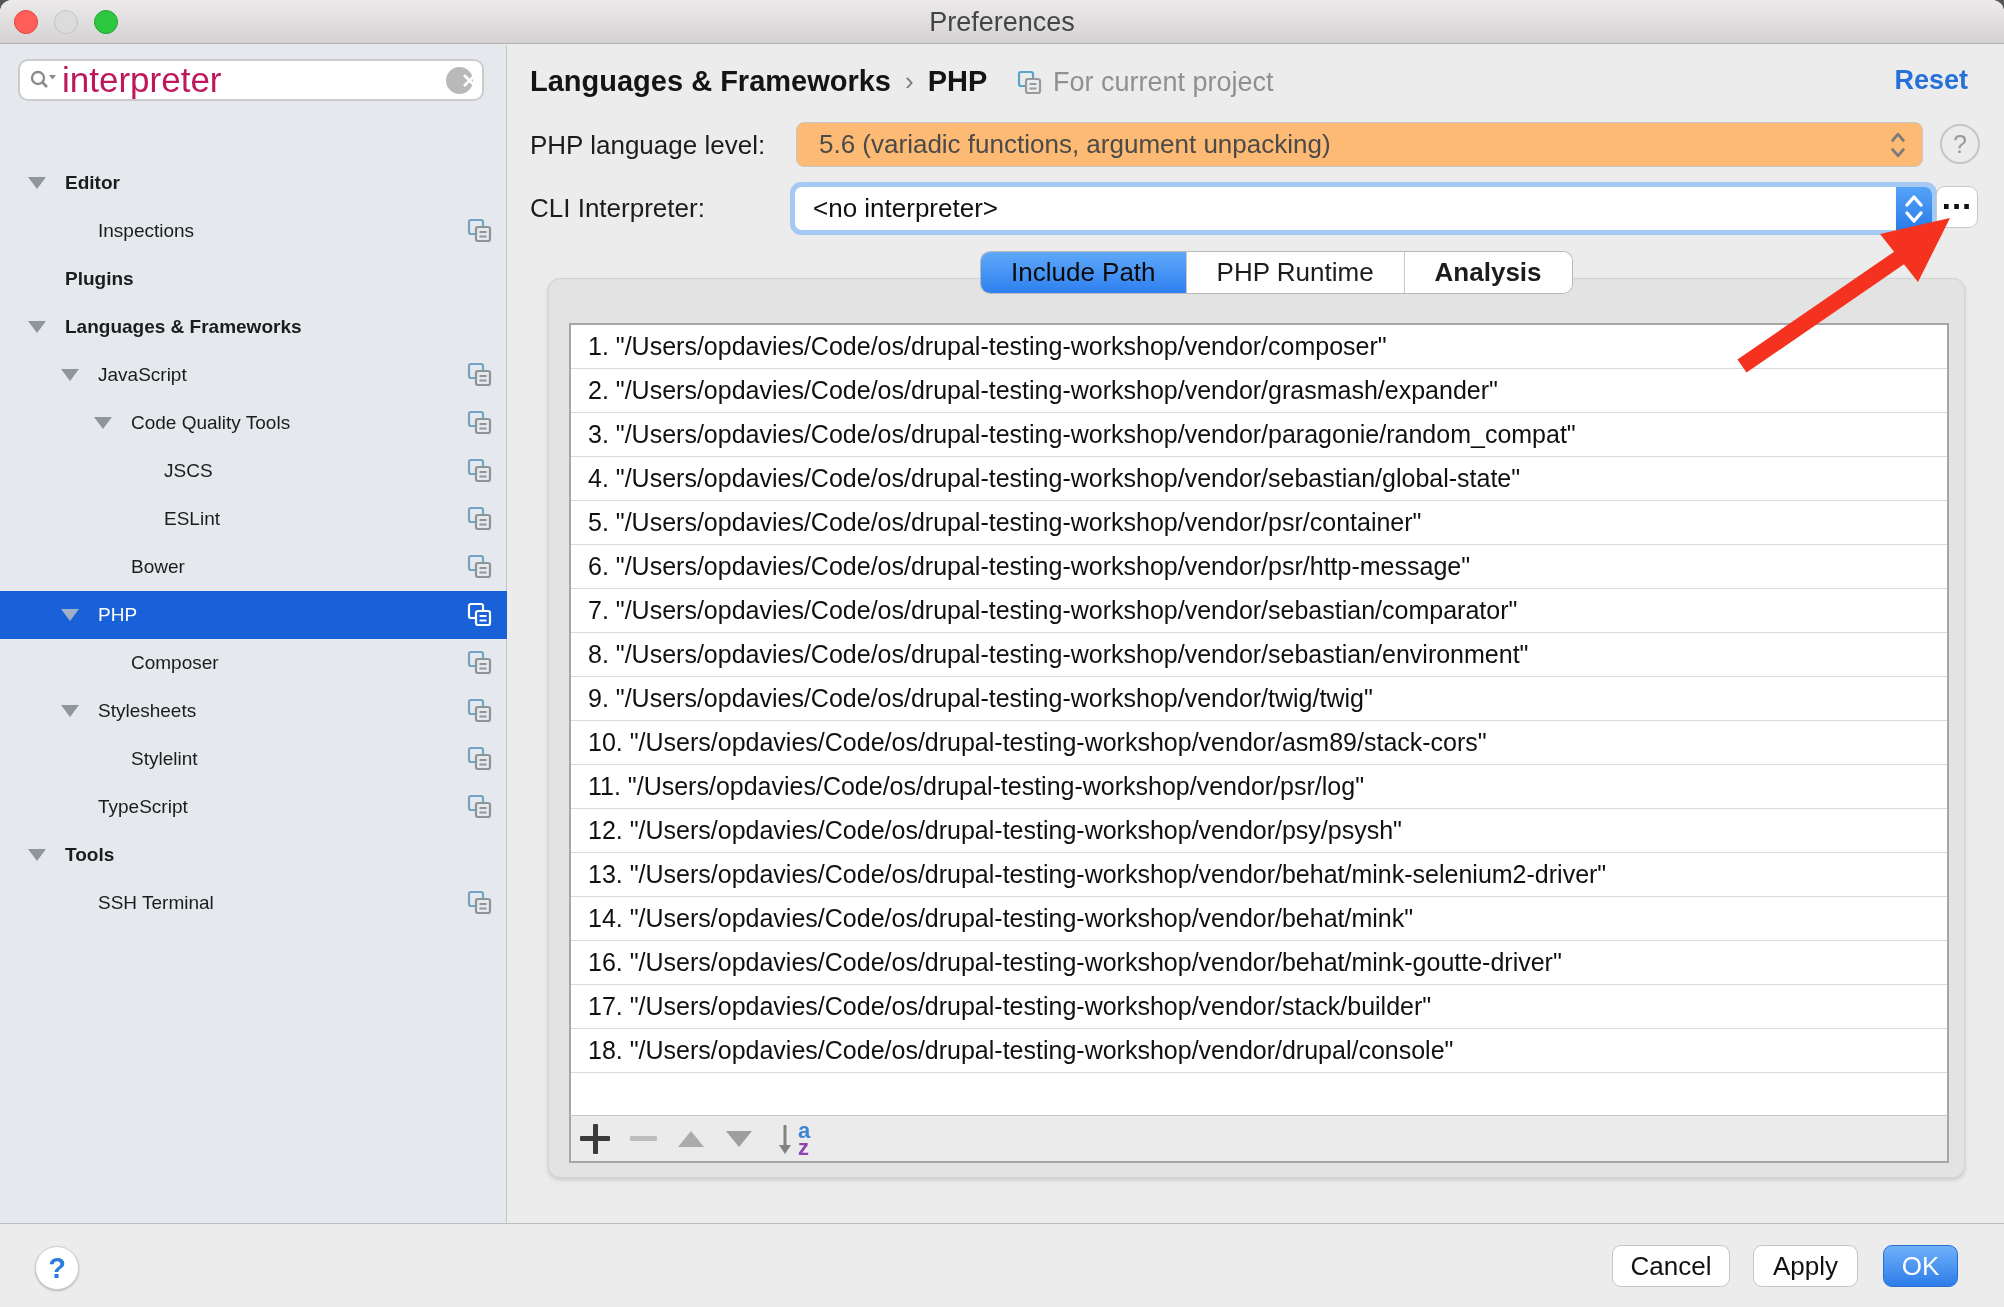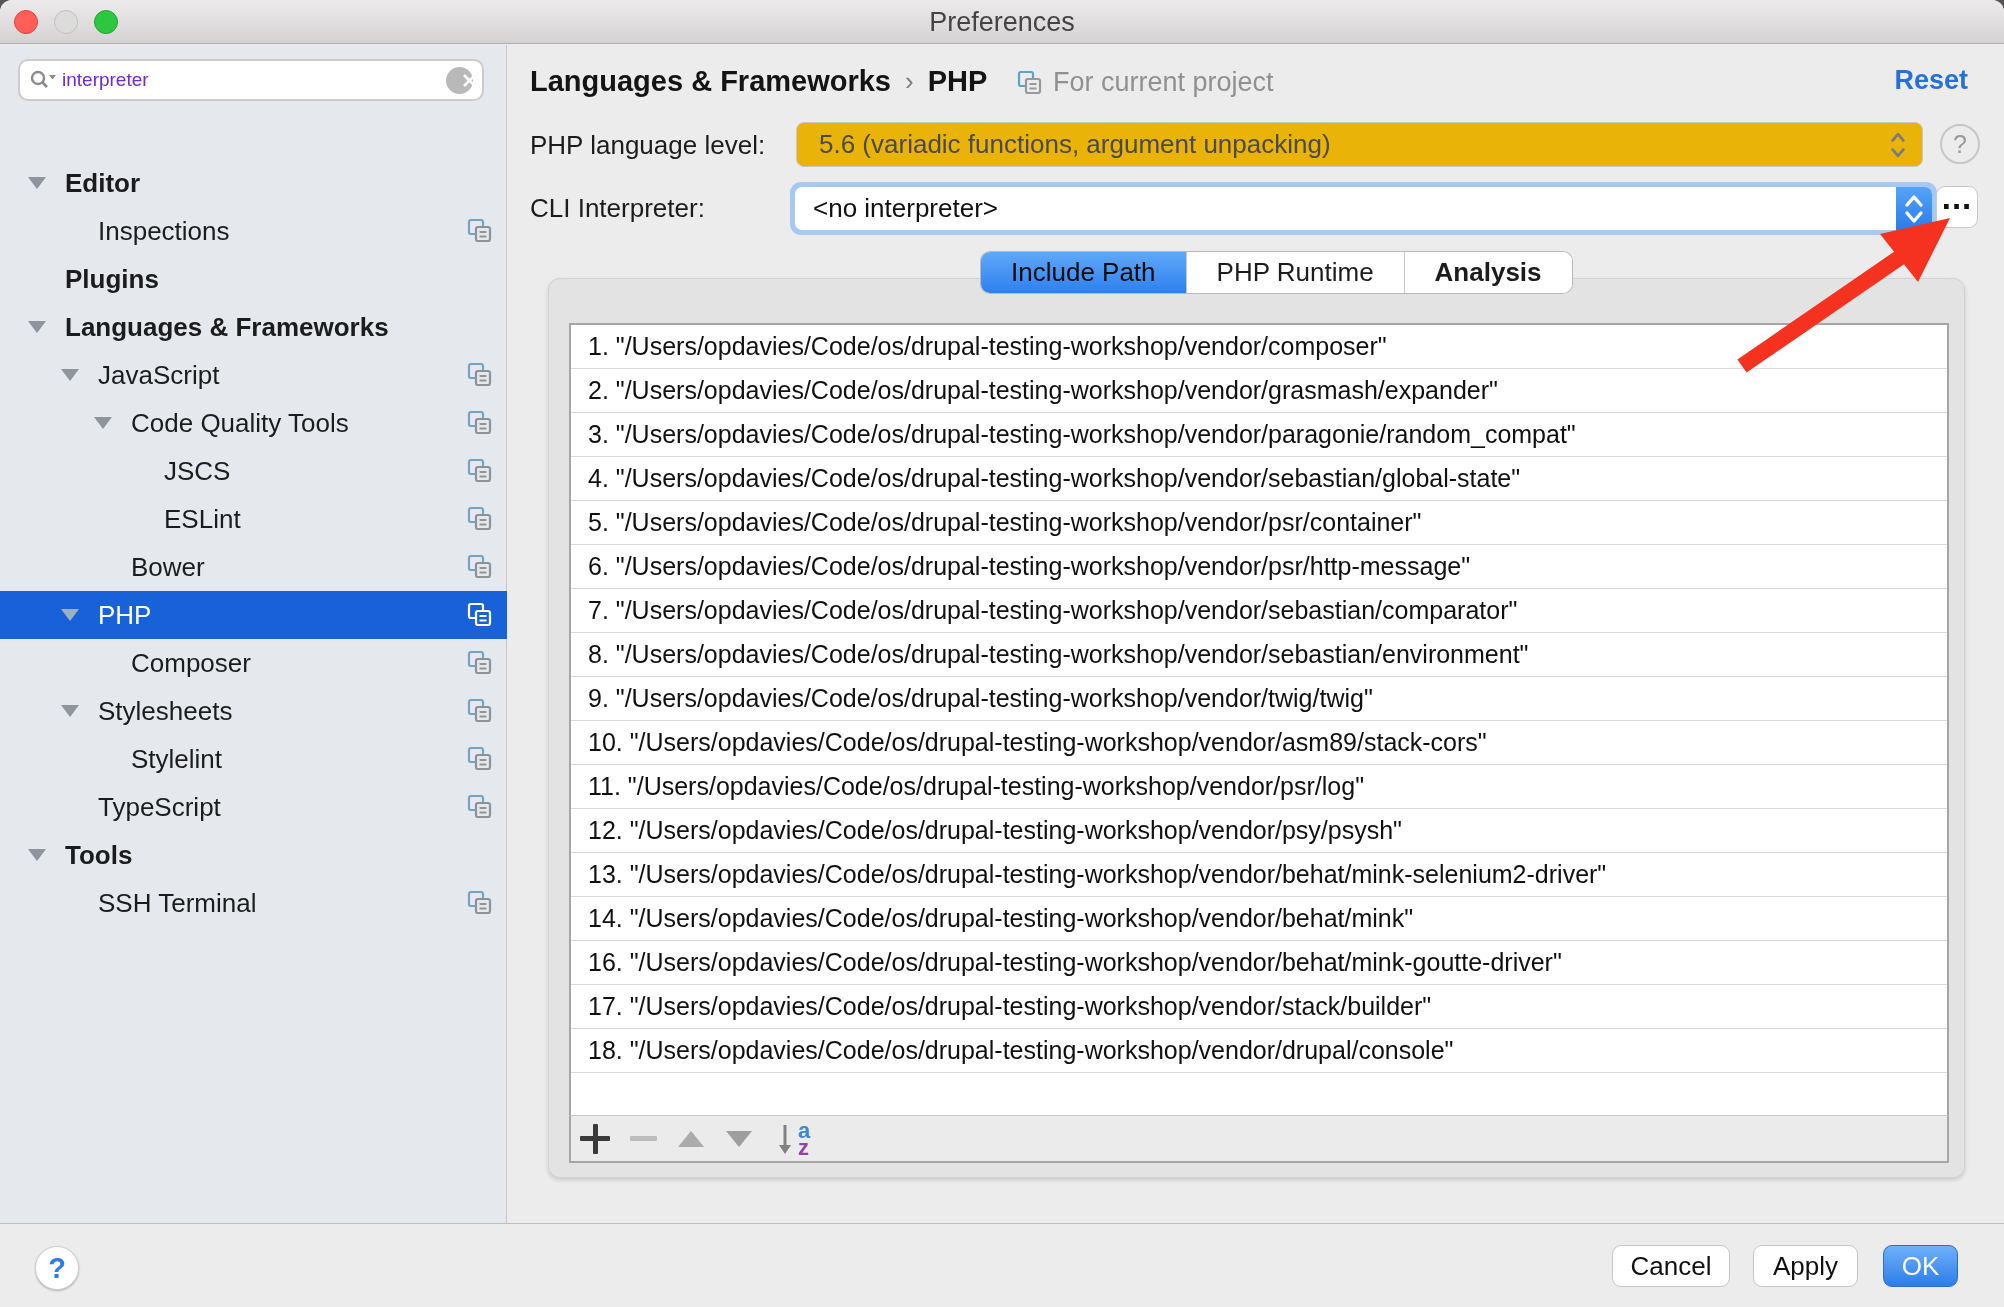--- a/index.html
+++ b/index.html
@@ -16,50 +16,50 @@
   #light-close{left:14px;background:#ff5f58;border:1px solid #e0443e;}
   #light-min{left:54px;background:#dcdcda;border:1px solid #c3c1c1;}
   #light-zoom{left:94px;background:#2bc840;border:1px solid #23a433;}
 
   
   #sidebar{position:absolute;left:0;top:45px;width:507px;height:1178px;
     background:#e5e9ee;border-right:1px solid #c4c6c8;}
   #search-box{position:absolute;left:18px;top:14px;width:466px;height:42px;background:#fff;
     border:2px solid #cbcbcb;border-radius:10px;display:flex;align-items:center;}
   #search-box svg{margin-left:10px;flex:0 0 auto;}
-  #search-input{border:none;outline:none;flex:1;font-size:19px;color:#6d28d9;margin-left:4px;
+  #search-input{border:none;outline:none;flex:1;font-size:35px;color:#be185d;margin-left:4px;
     background:transparent;min-width:0;}
   #search-clear{flex:0 0 auto;width:27px;height:27px;border-radius:50%;background:#b9b9b9;
     margin-right:9px;position:relative;cursor:default;}
   #search-clear svg{position:absolute;left:6px;top:6px;}
 
   #tree{position:absolute;left:0;top:70px;width:507px;height:1100px;}
   .tree-row{position:absolute;left:0;width:507px;height:48px;display:flex;align-items:center;
-    font-size:26px;color:#1c1c1c;}
+    font-size:19px;color:#1c1c1c;}
   .tree-row.selected{background:#1961d9;color:#fff;}
   .tree-row .twisty{width:0;height:0;border-left:9px solid transparent;
     border-right:9px solid transparent;border-top:12px solid #8f959d;position:absolute;top:18px;}
   .tree-row.selected .twisty{border-top-color:#9fb0c6;}
   .tree-row .t-label{position:absolute;white-space:nowrap;}
   .tree-row.bold .t-label{font-weight:700;}
   .tree-row .copy-ic{position:absolute;right:14px;top:10px;}
 
   
   #main{position:absolute;left:508px;top:45px;width:1496px;height:1178px;background:#ececec;}
   #breadcrumb{position:absolute;left:22px;top:20px;font-size:29px;font-weight:700;color:#141414;
     display:flex;align-items:center;gap:14px;}
   #breadcrumb .sep{color:#7e7e7e;font-weight:400;font-size:26px;}
   #scope{position:absolute;left:508px;top:22px;display:flex;align-items:center;gap:10px;
     font-size:27px;color:#909090;}
   #reset-link{position:absolute;right:36px;top:20px;font-size:27px;color:#2670da;font-weight:600;
     cursor:default;}
 
   .form-label{position:absolute;left:22px;font-size:26px;color:#1c1c1c;}
   
-  #lang-combo{position:absolute;left:288px;top:77px;width:1127px;height:45px;background:#eab308;
+  #lang-combo{position:absolute;left:288px;top:77px;width:1127px;height:45px;background:#fdba74;
     border:1.5px solid #c6c6c6;border-radius:8px;display:flex;align-items:center;}
   #lang-combo .combo-text{margin-left:22px;font-size:26px;color:#4a4a4a;white-space:nowrap;}
   #lang-stepper{position:absolute;right:8px;top:4px;width:32px;height:36px;}
   #lang-help{position:absolute;left:1432px;top:79px;width:40px;height:40px;border:2px solid #c6c6c6;
     border-radius:50%;color:#9a9a9a;font-size:25px;text-align:center;line-height:37px;}
 
   
   #cli-ring{position:absolute;left:282px;top:137px;width:1147px;height:53px;background:#a5c9f3;
     border-radius:11px;}
   #cli-combo{position:absolute;left:5px;top:5px;width:1137px;height:43px;background:#fff;

